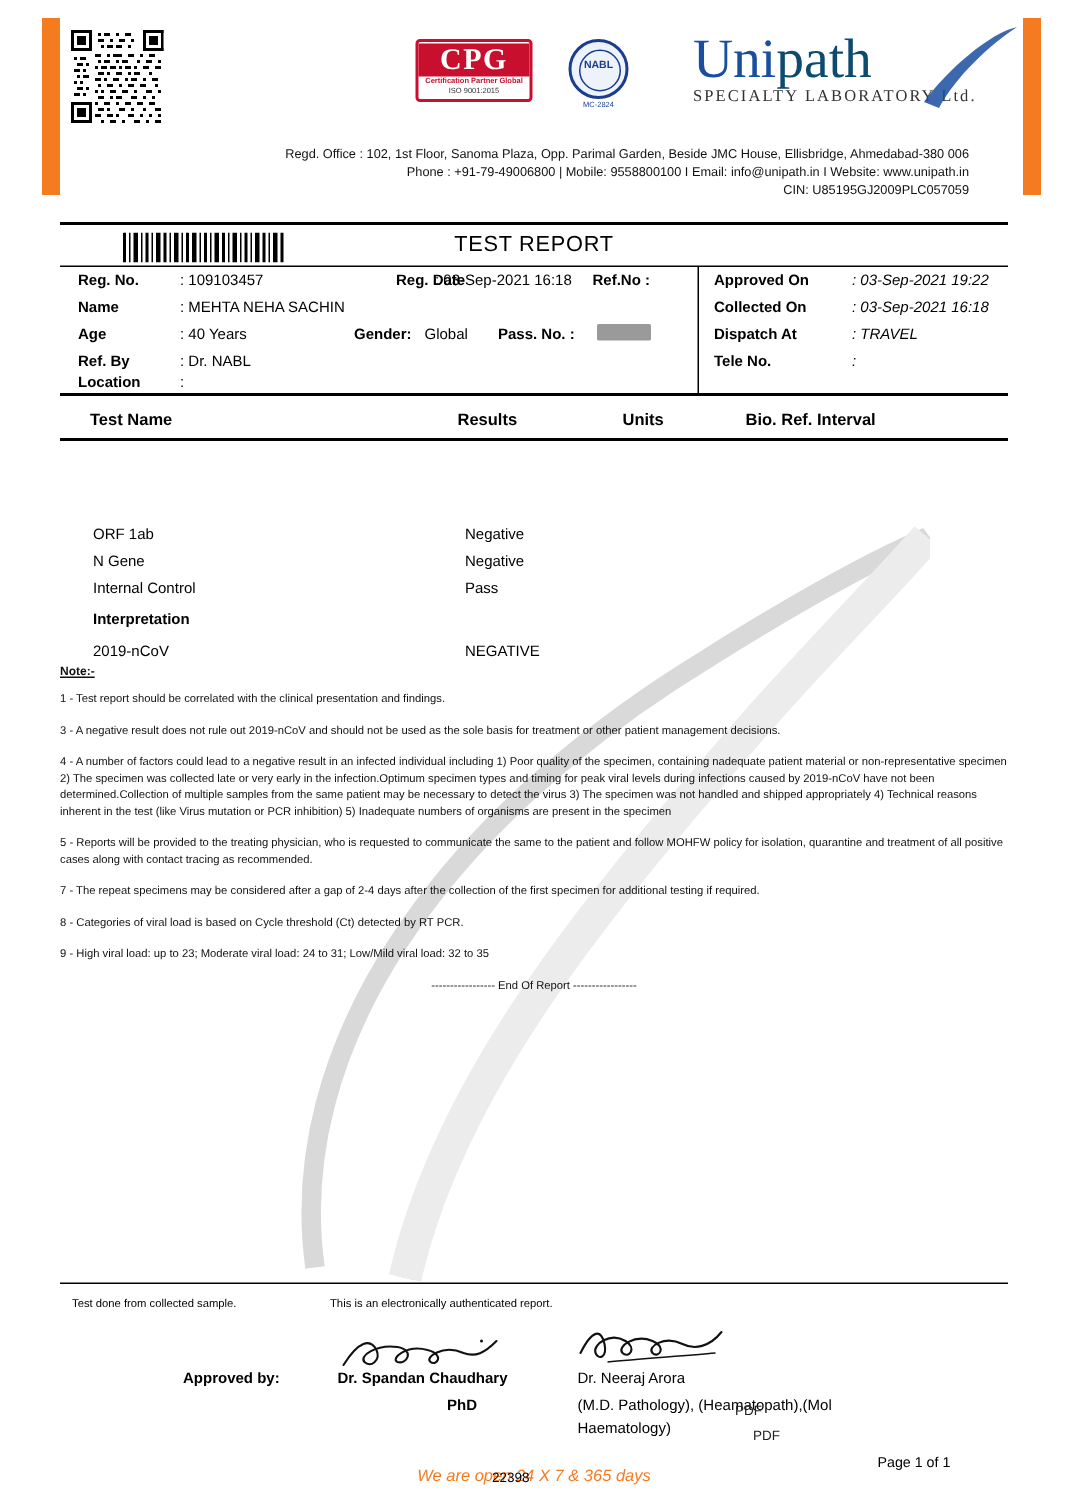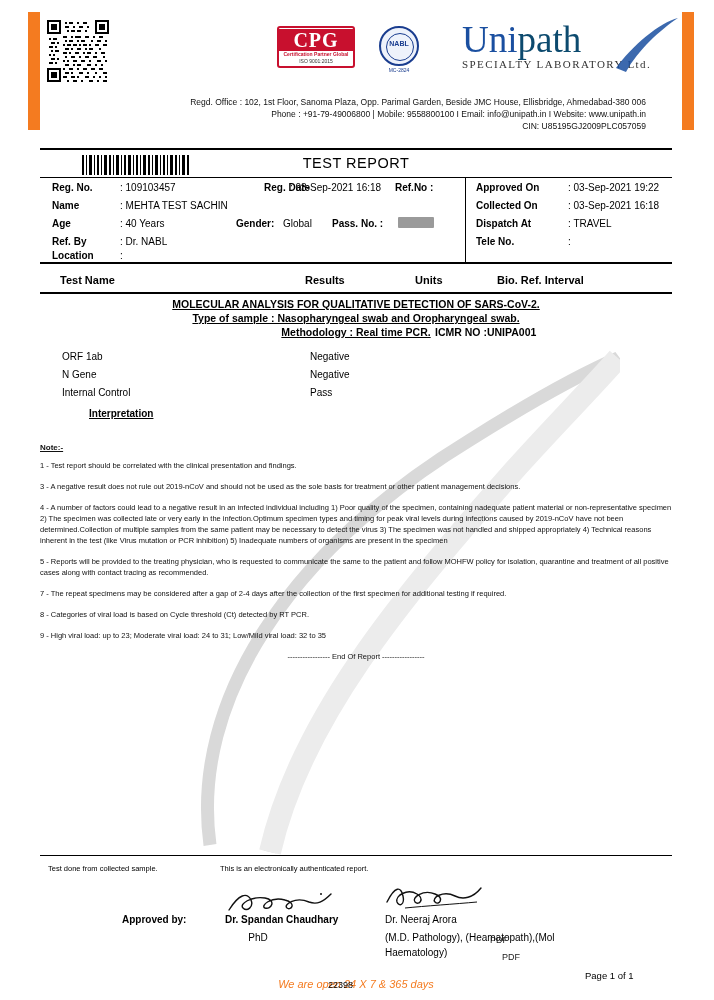--- a/index.html
+++ b/index.html
@@ -121,21 +121,21 @@
     font-size: 10px;
   }
   .info-row { position: absolute; height: 18px; line-height: 18px; }
   .lbl { font-weight: bold; }
   .val { font-weight: normal; }
   .col-a { left: 12px; width: 68px; }
   .col-b { left: 80px; width: 120px; }
   .col-c { left: 196px; width: 92px; margin-left: 28px; }
   .col-d { left: 282px; width: 112px; }
   .col-f { left: 436px; width: 90px; }
-  .col-g { left: 528px; width: 100px; }
+  .col-g { left: 528px; width: 100px; font-style: italic; }
   .vline {
     position: absolute; left: 425px; top: 0; width: 1px; height: 86px;
     background: #000;
   }
   .passmask {
     display: inline-block; width: 36px; height: 11px;
     background: #9a9a9a; vertical-align: -1px; border-radius: 1px;
   }
 
   
@@ -156,21 +156,21 @@
   }
   .mol .u { text-decoration: underline; }
   .mol-row3 { position: relative; }
   .icmr { position: absolute; left: 395px; top: 0; }
 
   
   .analytes { position: absolute; left: 40px; top: 348px; width: 632px; font-size: 10px; }
   .an-row { position: relative; height: 18px; line-height: 18px; }
   .an-name { position: absolute; left: 22px; }
   .an-val { position: absolute; left: 270px; }
-  .interp { position: absolute; left: 22px; top: 60px; font-weight: bold; text-decoration: underline; font-size: 10px; margin-left: 27px;}
+  .interp { position: absolute; left: 22px; top: 60px; font-weight: bold; font-size: 10px;}
   .an-row.last { position: absolute; top: 78px; left: 0; right: 0; }
 
   
   .notes {
     position: absolute; left: 40px; top: 442px; width: 632px;
     font-size: 7.5px; line-height: 11px; color: #111;
   }
   .notes .nt-title { font-weight: bold; text-decoration: underline; font-size: 8px; margin-bottom: 7px; }
   .notes p { margin: 0 0 10px 0; }
   .endrep { text-align: center; margin-top: 4px; }
@@ -190,21 +190,21 @@
   }
   .foot-left { position: absolute; left: 8px; top: 4px; font-size: 7.5px; }
   .foot-center { position: absolute; left: 180px; top: 4px; font-size: 7.5px; }
 
   .sig1 { position: absolute; left: 185px; top: 28px; }
   .sig2 { position: absolute; left: 345px; top: 22px; }
   .approved {
     position: absolute; left: 82px; top: 54px; font-size: 10px; font-weight: bold;
   }
   .doc1 { position: absolute; left: 185px; top: 54px; font-size: 10px; font-weight: bold; }
-  .doc1-sub { position: absolute; left: 158px; top: 72px; font-size: 10px; width: 120px; text-align: center;}
+  .doc1-sub { position: absolute; left: 158px; top: 72px; font-size: 10px; width: 120px; text-align: right; font-weight: bold;}
   .doc2 { position: absolute; left: 345px; top: 54px; font-size: 10px; }
   .doc2-sub { position: absolute; left: 345px; top: 70px; font-size: 10px; line-height: 15px; width: 190px;}
   .pdf1 { position: absolute; left: 450px; top: 75px; font-size: 9px; color: #222; }
   .pdf2 { position: absolute; left: 462px; top: 92px; font-size: 9px; color: #222; }
   .pageno { position: absolute; left: 545px; top: 110px; font-size: 9.5px; }
   .tagline {
     position: absolute; left: 0; top: 118px; width: 632px; text-align: center;
     color: #f47b20; font-size: 11px; font-style: italic;
   }
   .accno { position: absolute; left: 288px; top: 120px; font-size: 9px; }
@@ -418,21 +418,21 @@
 
     <div class="info-row col-a lbl" style="top:1px">Reg. No.</div>
     <div class="info-row col-b val" style="top:1px">: 109103457</div>
     <div class="info-row col-c lbl" style="top:1px">Reg. Date</div>
     <div class="info-row col-d val" style="top:1px;left:250px;width:150px">: 03-Sep-2021 16:18</div>
     <div class="info-row lbl" style="top:1px;left:355px">Ref.No :</div>
     <div class="info-row col-f lbl" style="top:1px">Approved On</div>
     <div class="info-row col-g val" style="top:1px">: 03-Sep-2021 19:22</div>
 
     <div class="info-row col-a lbl" style="top:19px">Name</div>
-    <div class="info-row col-b val" style="top:19px;width:220px">: MEHTA TEST SACHIN</div>
+    <div class="info-row col-b val" style="top:19px;width:220px">: MEHTA NEHA SACHIN</div>
     <div class="info-row col-f lbl" style="top:19px">Collected On</div>
     <div class="info-row col-g val" style="top:19px">: 03-Sep-2021 16:18</div>
 
     <div class="info-row col-a lbl" style="top:37px">Age</div>
     <div class="info-row col-b val" style="top:37px">: 40 Years</div>
     <div class="info-row lbl" style="top:37px;left:196px">Gender:</div>
     <div class="info-row val" style="top:37px;left:243px">Global</div>
     <div class="info-row lbl" style="top:37px;left:292px">Pass. No. :</div>
     <div class="info-row" style="top:37px;left:358px"><span class="passmask"></span></div>
     <div class="info-row col-f lbl" style="top:37px">Dispatch At</div>
@@ -452,43 +452,39 @@
     <div class="rh-res">Results</div>
     <div class="rh-units">Units</div>
     <div class="rh-ref">Bio. Ref. Interval</div>
   </div>
 
   <svg class="swirl" viewBox="0 0 470 560">
     <path d="M60,545 C40,400 140,250 320,140 C390,96 440,70 468,58 C440,90 400,130 360,175 C250,300 150,420 120,552" fill="none" stroke="#d9d9d9" stroke-width="13"></path>
     <path d="M120,552 C150,420 250,300 360,175 C400,130 440,90 468,58" fill="none" stroke="#ececec" stroke-width="22"></path>
   </svg>
 
-  <div class="mol">
-    <div class="u">MOLECULAR ANALYSIS FOR QUALITATIVE DETECTION OF SARS-CoV-2.</div>
-    <div class="u">Type of sample : Nasopharyngeal swab and Oropharyngeal swab.</div>
-    <div class="mol-row3">
-      <span class="u">Methodology : Real time PCR.</span>
-      <span class="icmr">ICMR NO :UNIPA001</span>
-    </div>
-  </div>
 
   <div class="analytes">
     <div class="an-row">
       <span class="an-name">ORF 1ab</span>
       <span class="an-val">Negative</span>
     </div>
     <div class="an-row">
       <span class="an-name">N Gene</span>
       <span class="an-val">Negative</span>
     </div>
     <div class="an-row">
       <span class="an-name">Internal Control</span>
       <span class="an-val">Pass</span>
     </div>
     <div class="interp">Interpretation</div>
+    <div class="an-row last">
+      <span class="an-name">2019-nCoV</span>
+      <span class="an-val">NEGATIVE</span>
+    </div>
   </div>
 
   <div class="notes">
     <div class="nt-title">Note:-</div>
     <p>1 - Test report should be correlated with the clinical presentation and findings.</p>
     <p>3 - A negative result does not rule out 2019-nCoV and should not be used as the sole basis for treatment or other patient management decisions.</p>
     <p>4 - A number of factors could lead to a negative result in an infected individual including 1) Poor quality of the specimen, containing nadequate patient material or non-representative specimen 2) The specimen was collected late or very early in the infection.Optimum specimen types and timing for peak viral levels during infections caused by 2019-nCoV have not been determined.Collection of multiple samples from the same patient may be  necessary to detect the virus 3) The specimen was not handled and shipped appropriately 4) Technical reasons inherent in the test (like Virus mutation or PCR inhibition) 5) Inadequate numbers of organisms are present in the specimen</p>
     <p>5 - Reports will be provided to the treating physician, who is requested to communicate the same to the patient and follow MOHFW policy for isolation, quarantine and  treatment of all positive cases along with contact tracing as recommended.</p>
     <p>7 - The repeat specimens may be considered after a gap of 2-4 days after the collection of the first specimen for additional testing if required.</p>
     <p>8 - Categories of viral load is based on Cycle threshold (Ct) detected by RT PCR.</p>

